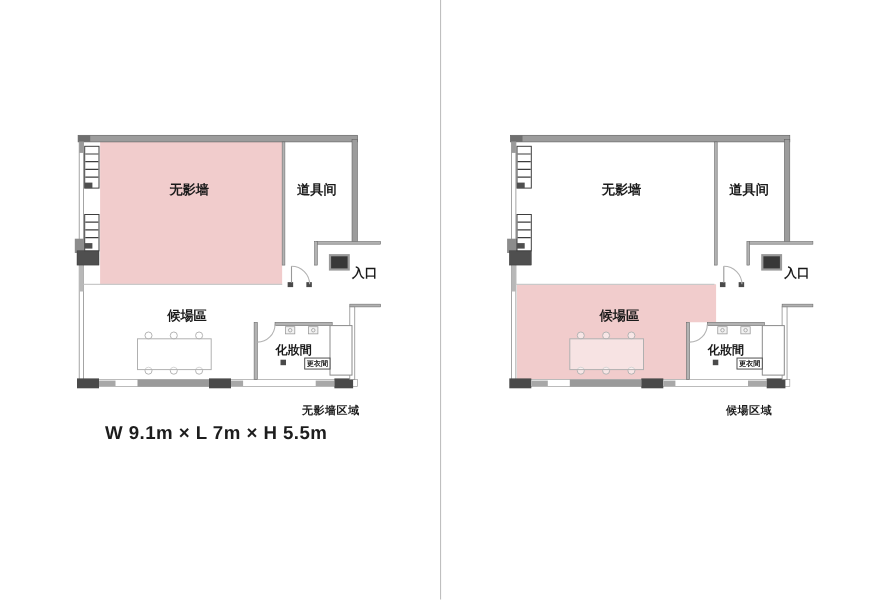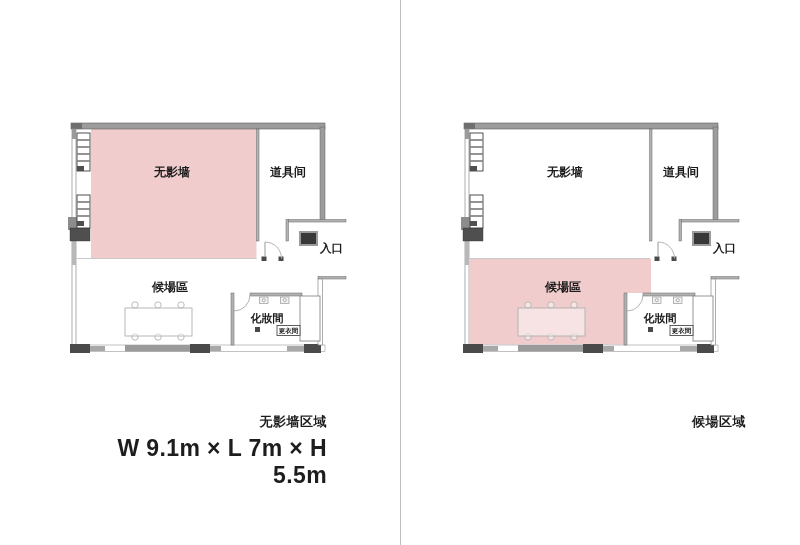--- a/index.html
+++ b/index.html
@@ -21,23 +21,23 @@
   }
   .room-label{font-size:12px;}
   .room-label-sm{font-size:11px;}
   .entrance-label{font-size:11.5px;}
   .tiny-label{font-size:6.5px;}
   .caption{
     position:absolute;top:366px;width:261px;text-align:right;
     font-weight:bold;color:#1d1d1d;
   }
   #caption-left{left:66px;}
-  #caption-right{left:485px;}
-  .caption-title{font-size:13px;letter-spacing:0.5px;margin-top:47px;}
-  .caption-dims{font-size:23px;margin-top:4px;letter-spacing:0.4px;}
+  #caption-right{left:441px;}
+  .caption-title{font-size:10px;letter-spacing:0.5px;}
+  .caption-dims{font-size:17px;margin-top:4px;letter-spacing:0.4px;text-align:center;}
 </style>
 </head>
 <body>
 
 <div class="panel-divider"></div>
 
 <svg id="plan-left" class="plan" viewBox="0 0 284 246">
   <defs>
     <g id="plan-base">
 

